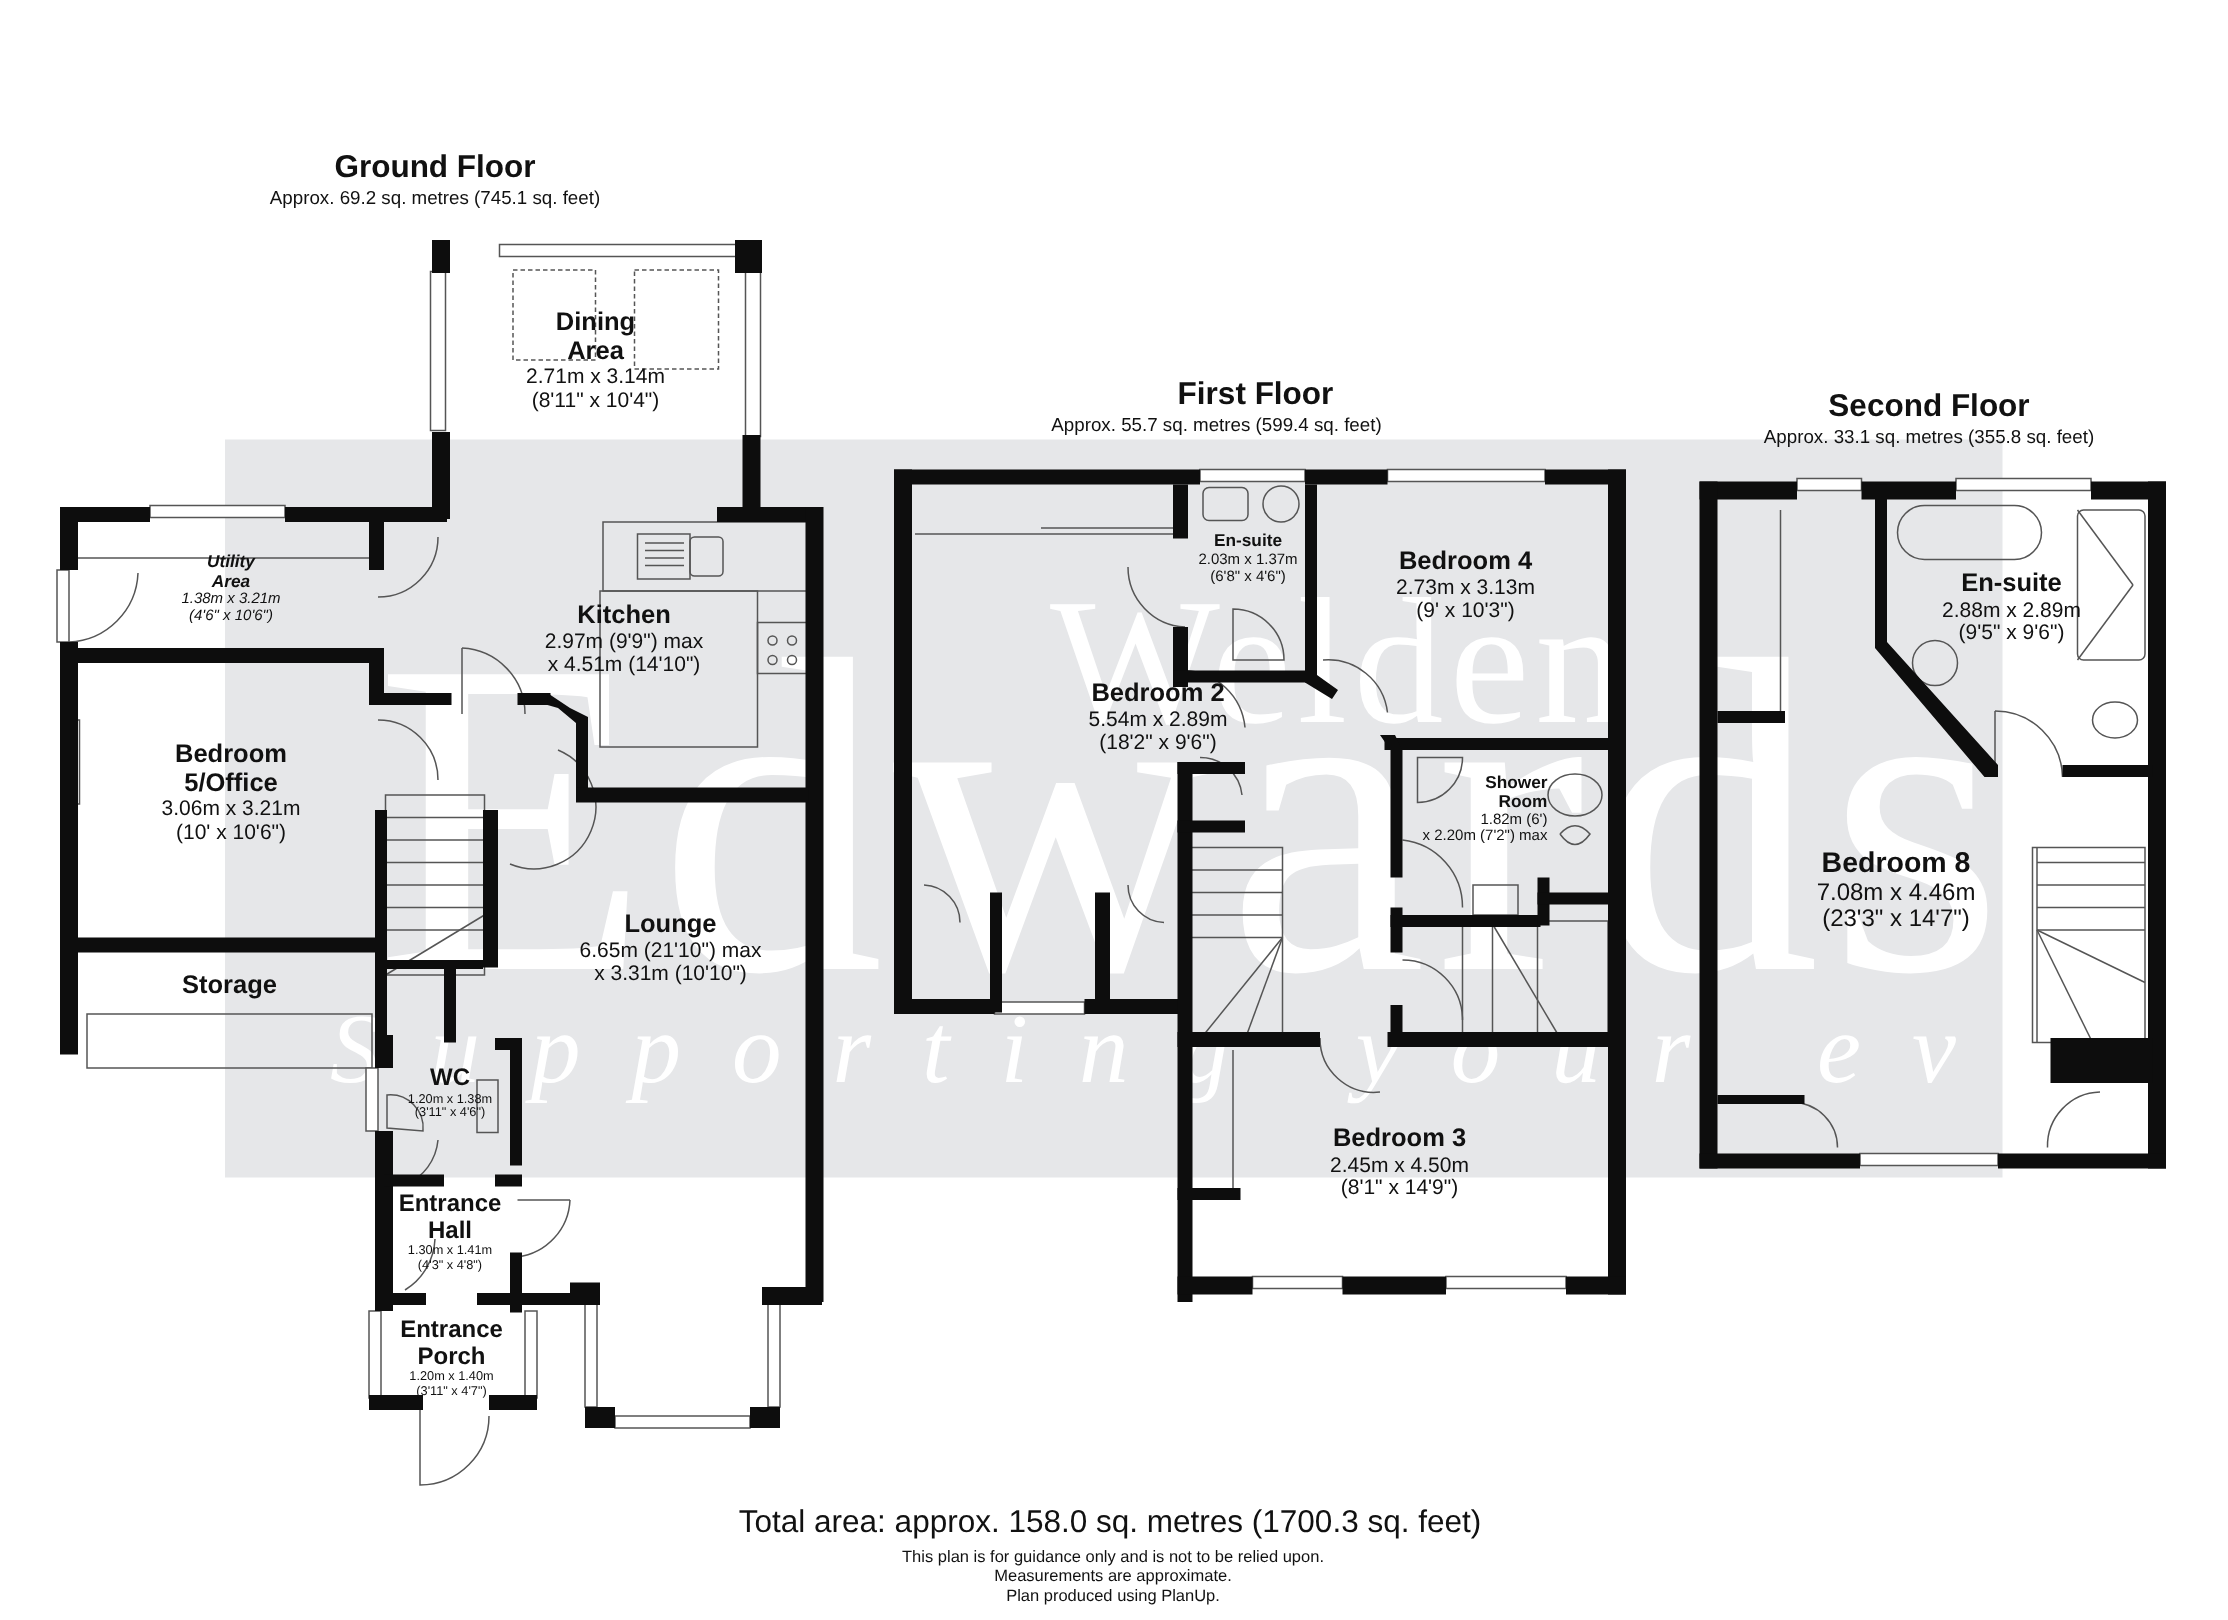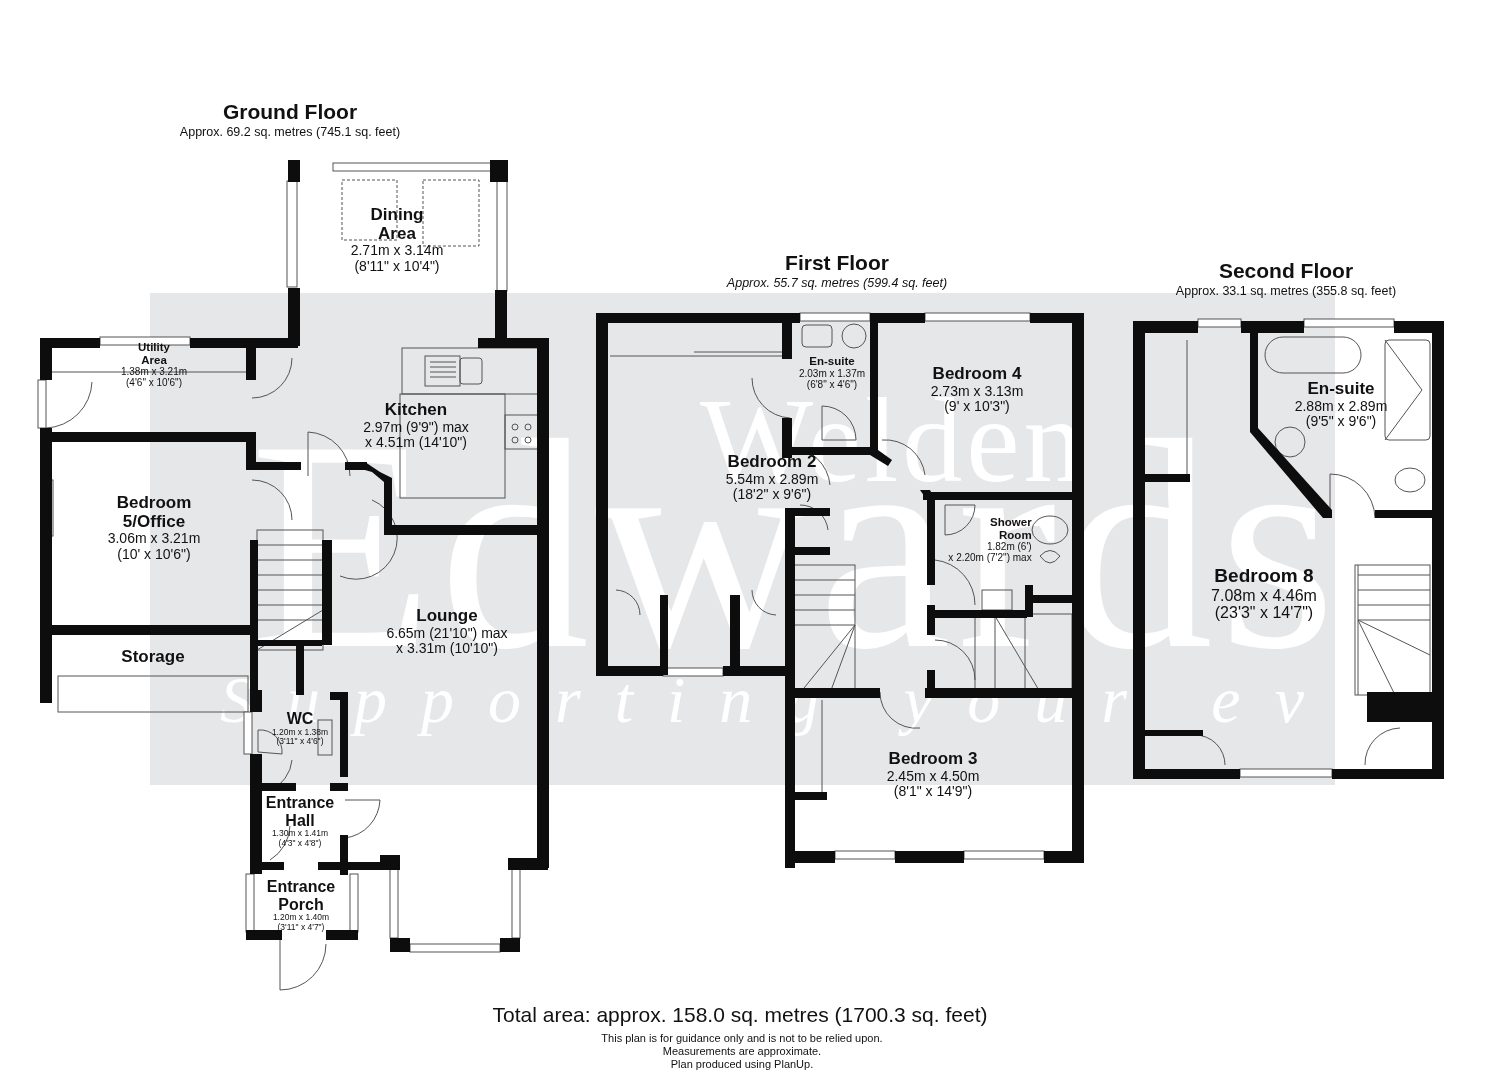--- a/index.html
+++ b/index.html
@@ -269,31 +269,31 @@
     <polygon points="1250,323 1258,323 1258,428 1332,510 1332,518 1323,518 1250,432"></polygon>
     <rect x="1375" y="510" width="60" height="8"></rect>
     <rect x="1367" y="692" width="68" height="30"></rect>
     <rect x="1145" y="730" width="58" height="6"></rect>
   </g>
 </svg>
 
 <div class="floor-title" style="left:290px; top:100px;">Ground Floor</div>
 <div class="floor-area" style="left:290px; top:125px;">Approx. 69.2 sq. metres (745.1 sq. feet)</div>
 <div class="floor-title" style="left:837px; top:251px;">First Floor</div>
-<div class="floor-area" style="left:837px; top:276px;font-style:italic;">Approx. 55.7 sq. metres (599.4 sq. feet)</div>
+<div class="floor-area" style="left:811px; top:276px;">Approx. 55.7 sq. metres (599.4 sq. feet)</div>
 <div class="floor-title" style="left:1286px; top:259px;">Second Floor</div>
 <div class="floor-area" style="left:1286px; top:284px;">Approx. 33.1 sq. metres (355.8 sq. feet)</div>
 
 <div class="room r-lg" style="left:397px; top:206px;">
   <span class="name">Dining</span>
   <span class="name">Area</span>
   <span class="dim">2.71m x 3.14m</span>
   <span class="dim">(8'11" x 10'4")</span>
 </div>
-<div class="room r-sm" style="left:154px; top:341px;">
+<div class="room r-sm" style="left:154px; top:369px;font-style:italic;">
   <span class="name">Utility</span>
   <span class="name">Area</span>
   <span class="dim">1.38m x 3.21m</span>
   <span class="dim">(4'6" x 10'6")</span>
 </div>
 <div class="room r-lg" style="left:416px; top:401px;">
   <span class="name">Kitchen</span>
   <span class="dim">2.97m (9'9") max</span>
   <span class="dim">x 4.51m (14'10")</span>
 </div>

